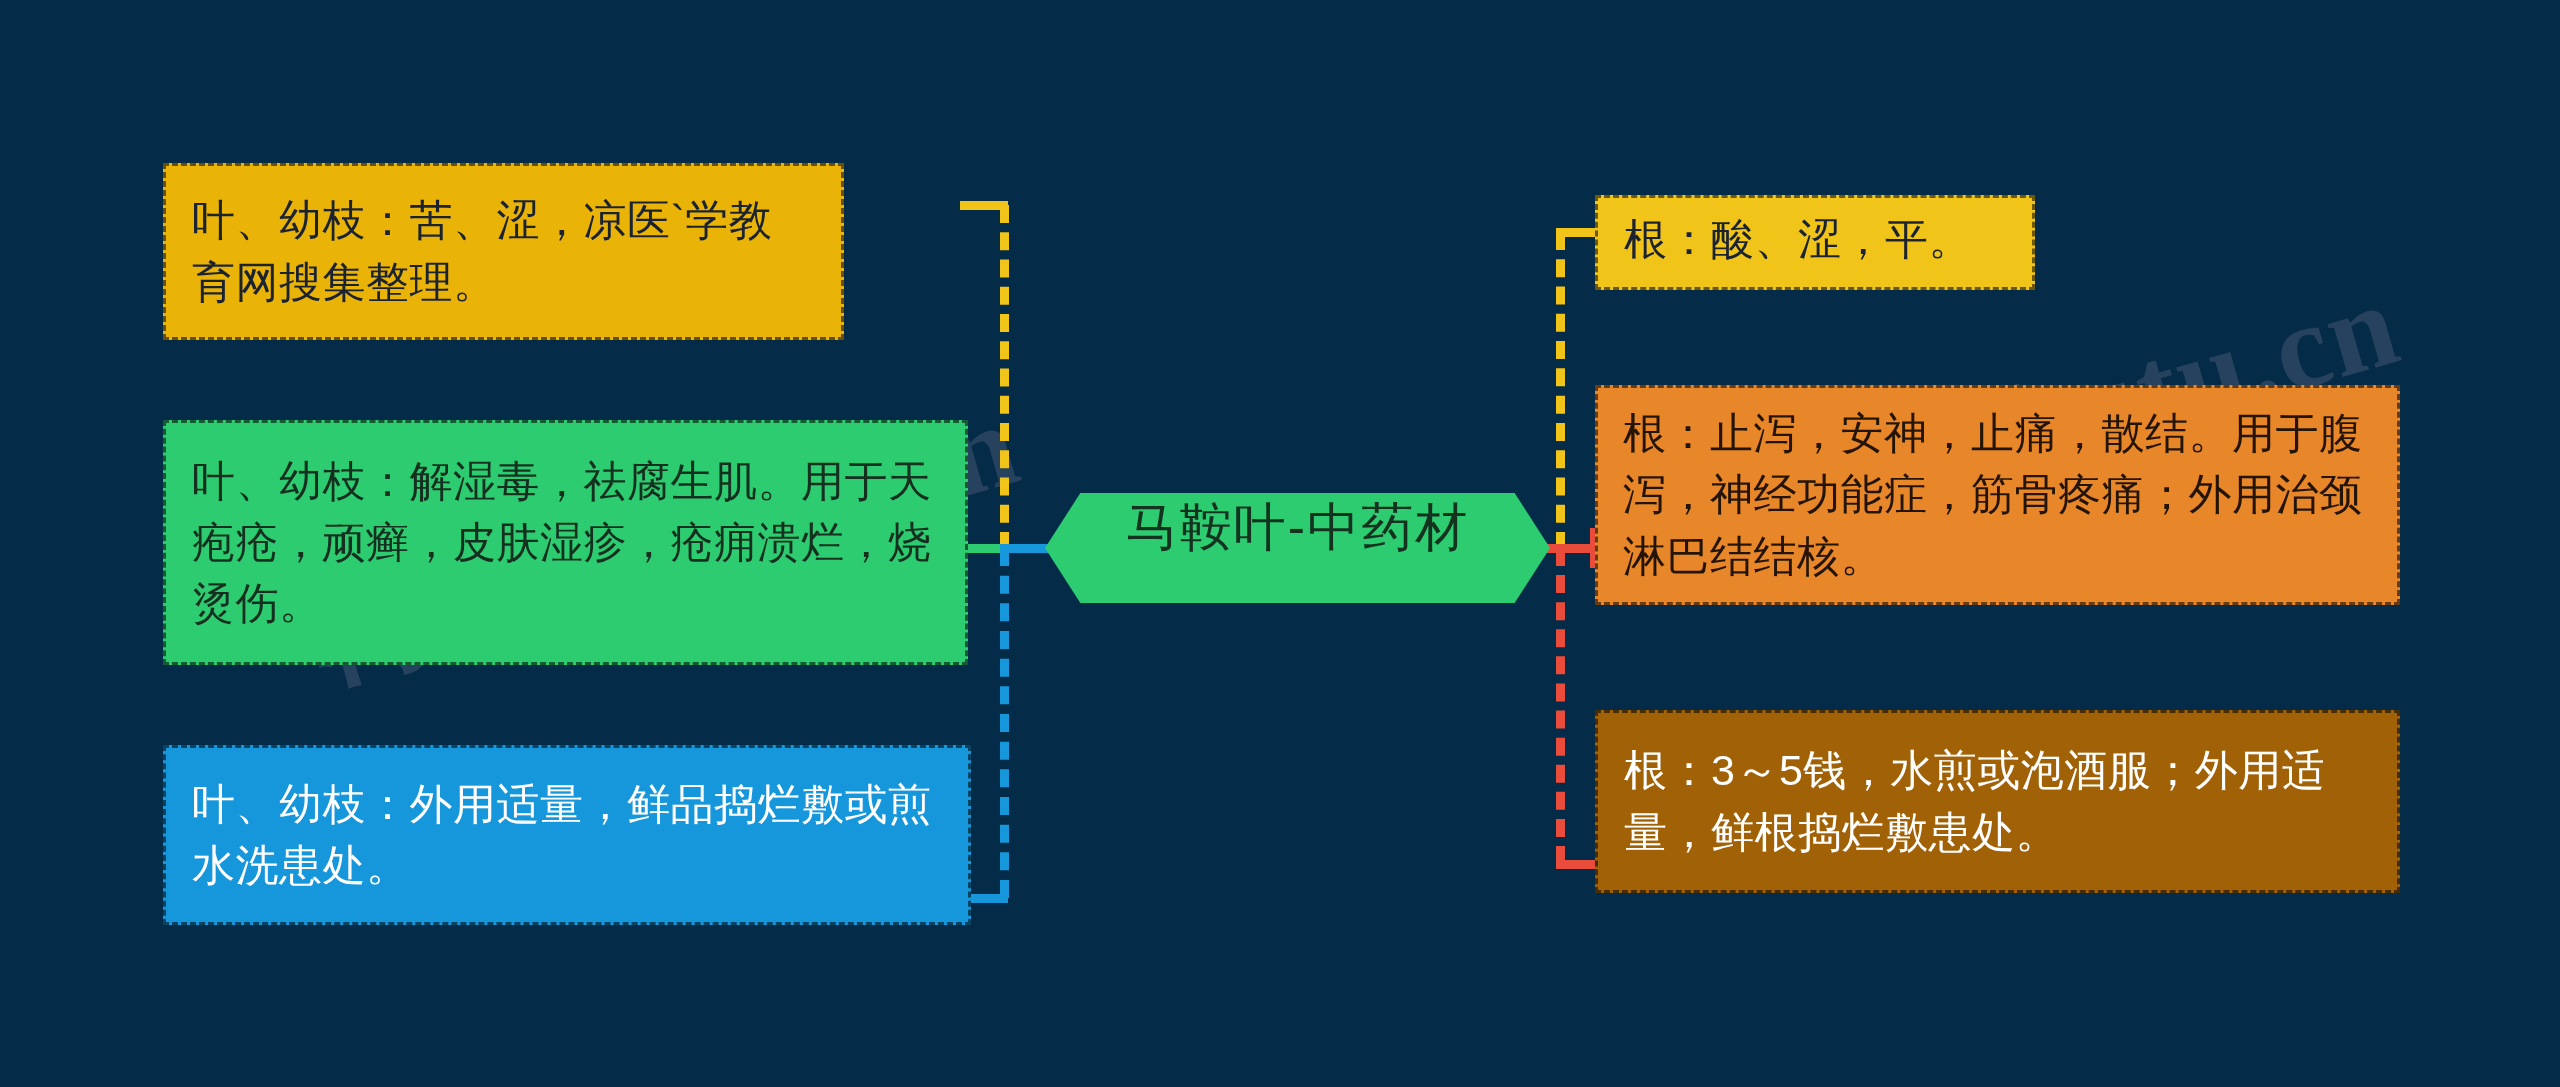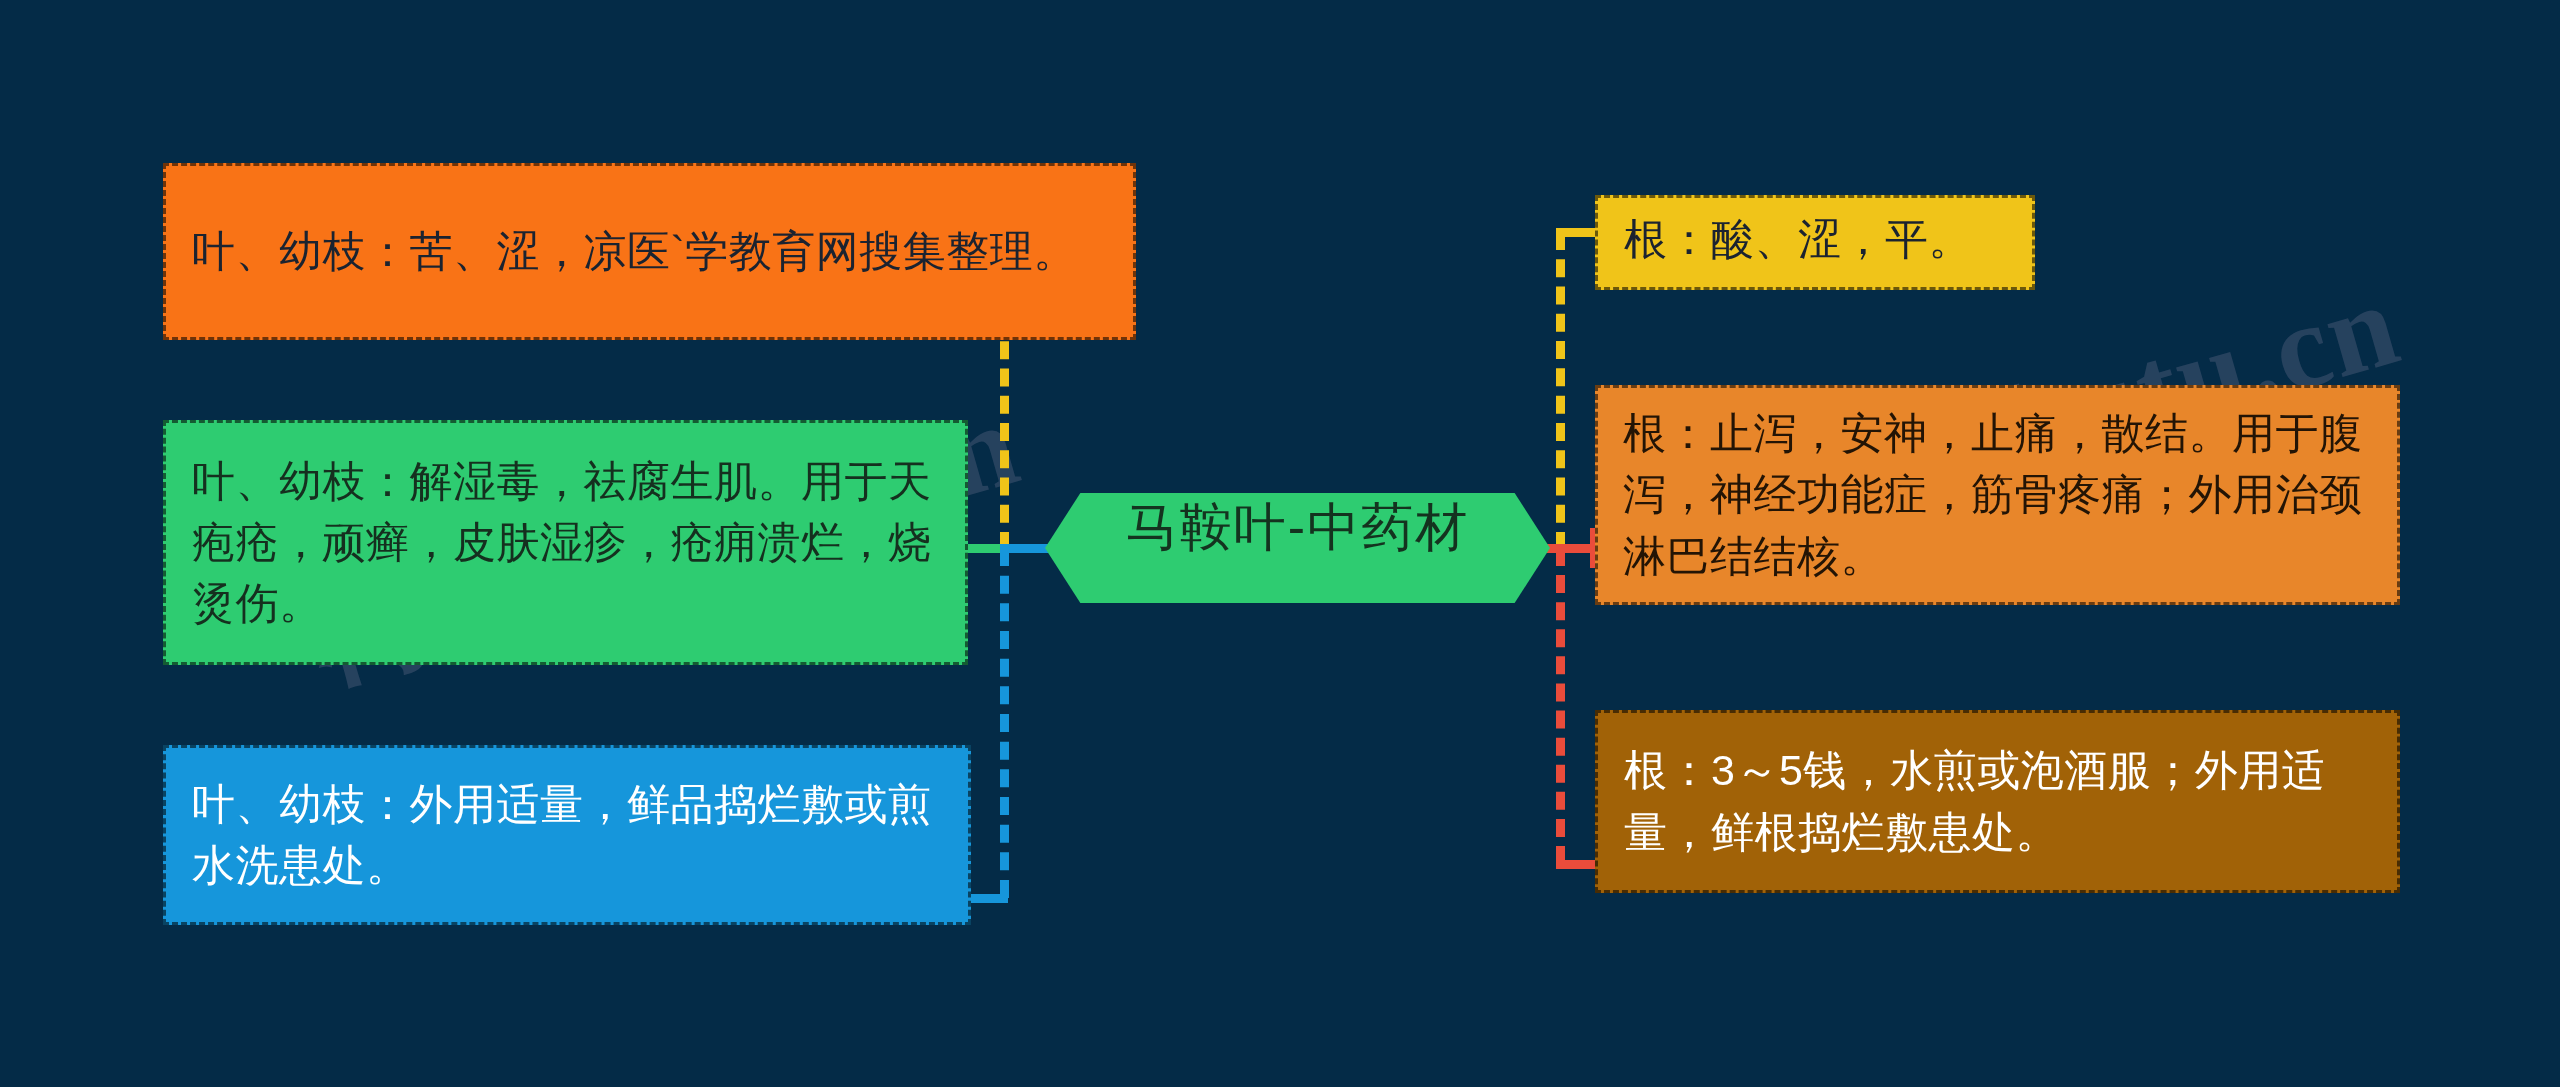--- a/index.html
+++ b/index.html
@@ -35,21 +35,21 @@
     display:flex;
     align-items:center;
     padding:14px 26px;
     line-height:1.42;
     font-size:43px;
     letter-spacing:0.5px;
     white-space:pre-wrap;
   }
   .node span{display:block;width:100%;}
 
-  .n-yellow-l{left:163px;top:163px;width:973px;height:177px;background:#f97316;color:#1b2330;}
+  .n-yellow-l{left:163px;top:163px;width:681px;height:177px;background:#eab308;color:#1b2330;}
   .n-green-l {left:163px;top:420px;width:805px;height:245px;background:#2ecc71;color:#15301f;}
   .n-blue-l  {left:163px;top:745px;width:808px;height:180px;background:#1696db;color:#ffffff;}
 
   .n-yellow-r{left:1595px;top:195px;width:440px;height:95px;background:#f0c419;color:#1b2330;font-family:Liberation Mono, monospace;}
   .n-orange-r{left:1595px;top:385px;width:805px;height:220px;background:#e8862a;color:#231405;padding-left:25px;}
   .n-red-r   {left:1595px;top:710px;width:805px;height:183px;background:#a16207;color:#ffffff;}
 
   
   .center-node{
     position:absolute;

